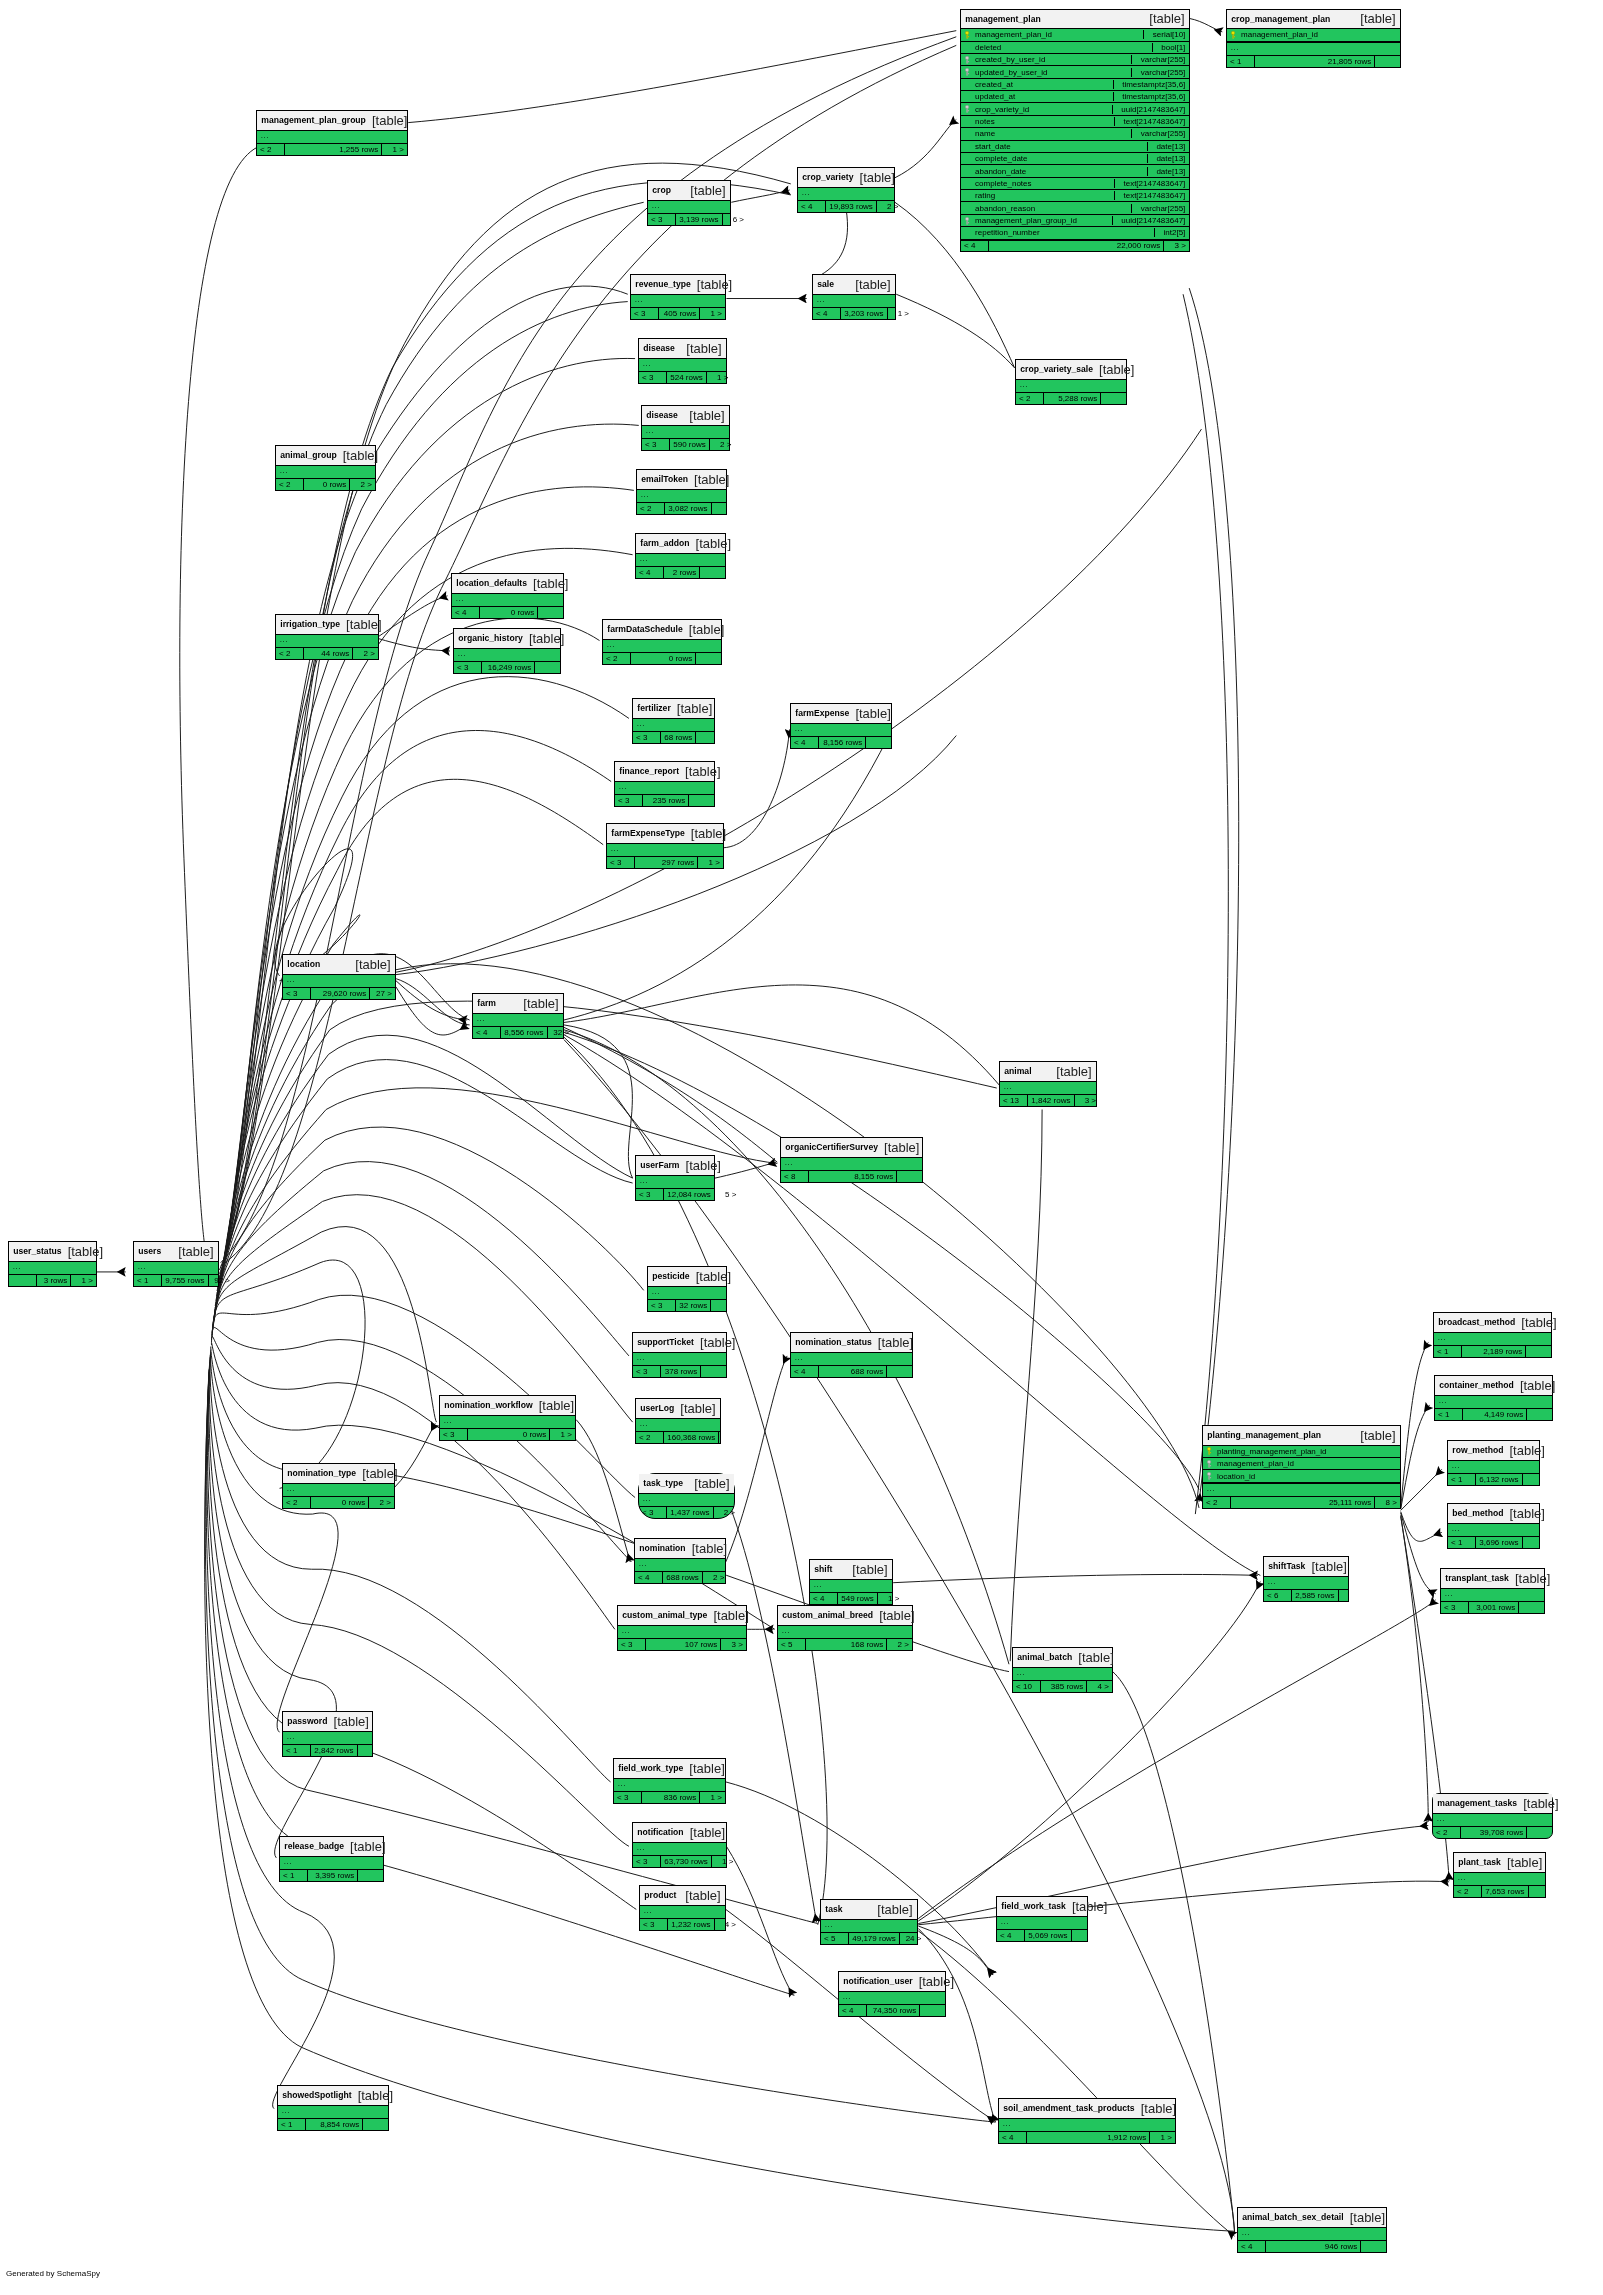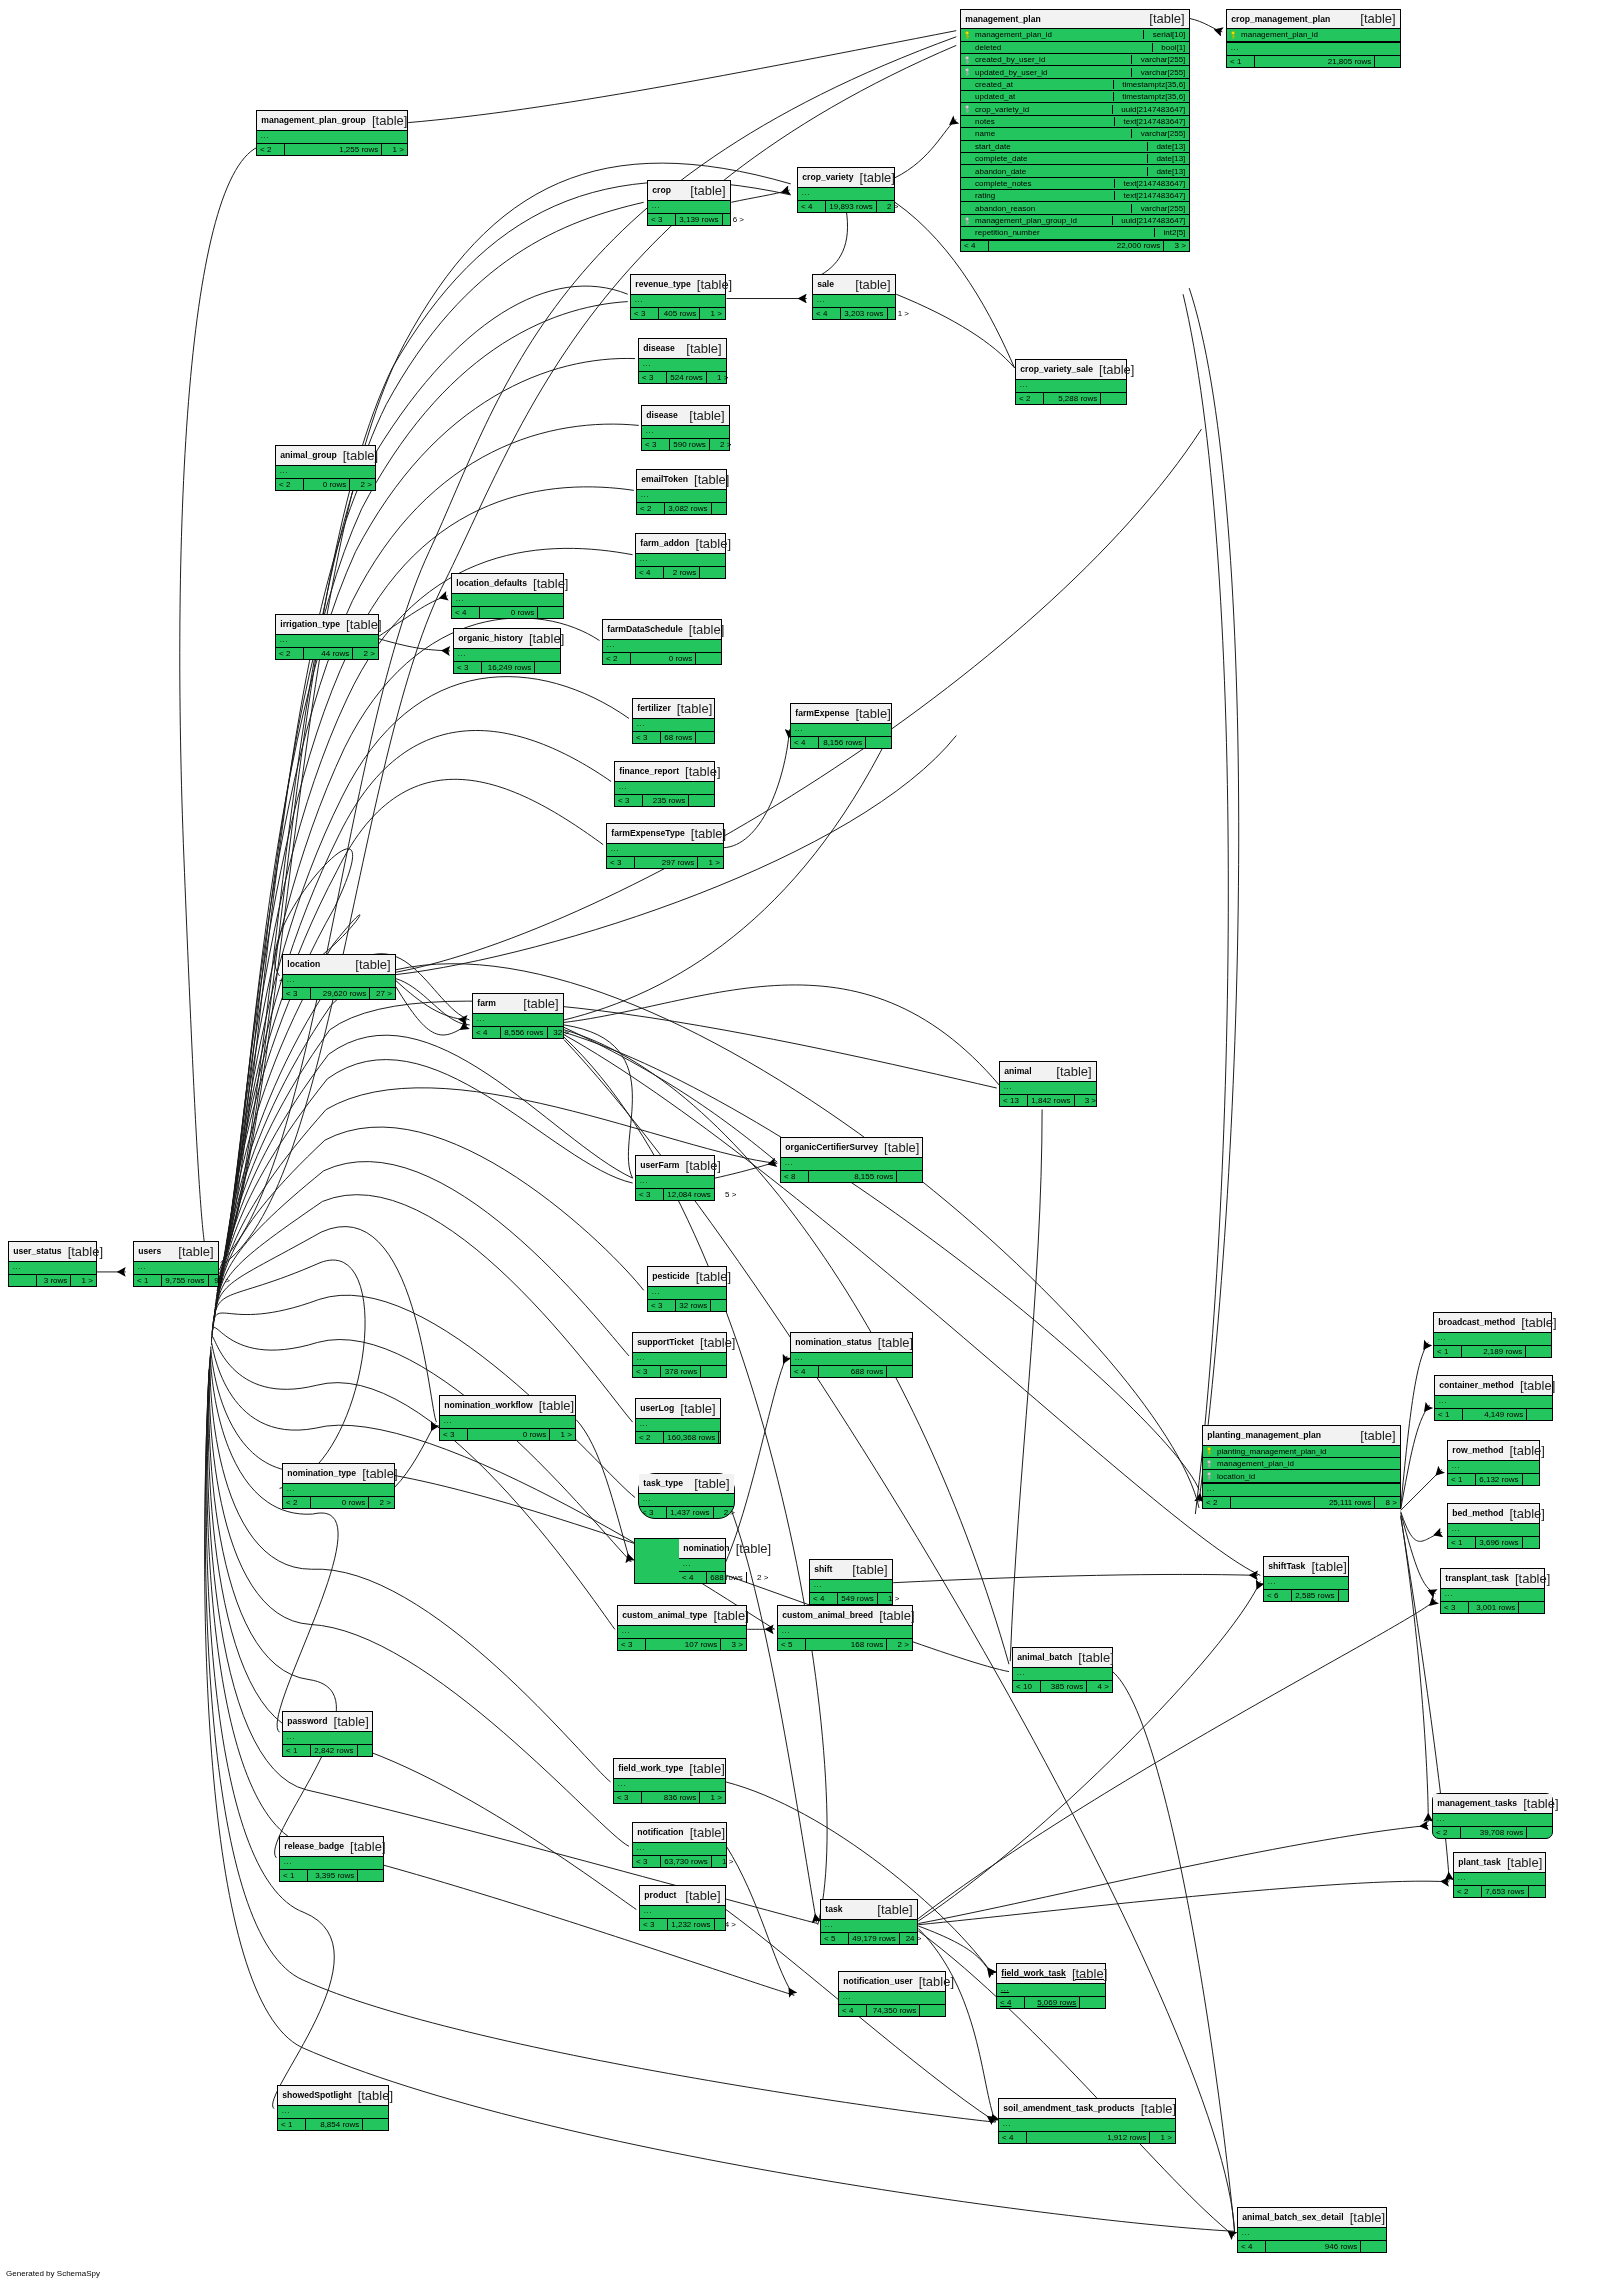--- a/index.html
+++ b/index.html
@@ -918,21 +918,21 @@
         <span class="nm">shiftTask</span>
         <span class="tg">[table]</span>
       </div>
       <div class="ell">...</div>
       <div class="foot">
         <div class="f1">&lt; 6</div>
         <div class="f2">2,585 rows</div>
         <div class="f3"></div>
       </div>
     </div>
-    <div class="tbl" style="left: 634px; top: 1538px; width: 92px; padding-left: 44px;">
+    <div class="tbl" style="left: 634px; top: 1538px; width: 92px;">
       <div class="hdr">
         <span class="nm">nomination</span>
         <span class="tg">[table]</span>
       </div>
       <div class="ell">...</div>
       <div class="foot">
         <div class="f1">&lt; 4</div>
         <div class="f2">688 rows</div>
         <div class="f3">2 &gt;</div>
       </div>
@@ -1062,21 +1062,21 @@
         <span class="nm">task</span>
         <span class="tg">[table]</span>
       </div>
       <div class="ell">...</div>
       <div class="foot">
         <div class="f1">&lt; 5</div>
         <div class="f2">49,179 rows</div>
         <div class="f3">24 &gt;</div>
       </div>
     </div>
-    <div class="tbl" style="left: 996px; top: 1963px; width: 110px; text-decoration: underline;">
+    <div class="tbl" style="left: 996px; top: 1896px; width: 92px;">
       <div class="hdr">
         <span class="nm">field_work_task</span>
         <span class="tg">[table]</span>
       </div>
       <div class="ell">...</div>
       <div class="foot">
         <div class="f1">&lt; 4</div>
         <div class="f2">5,069 rows</div>
         <div class="f3"></div>
       </div>

